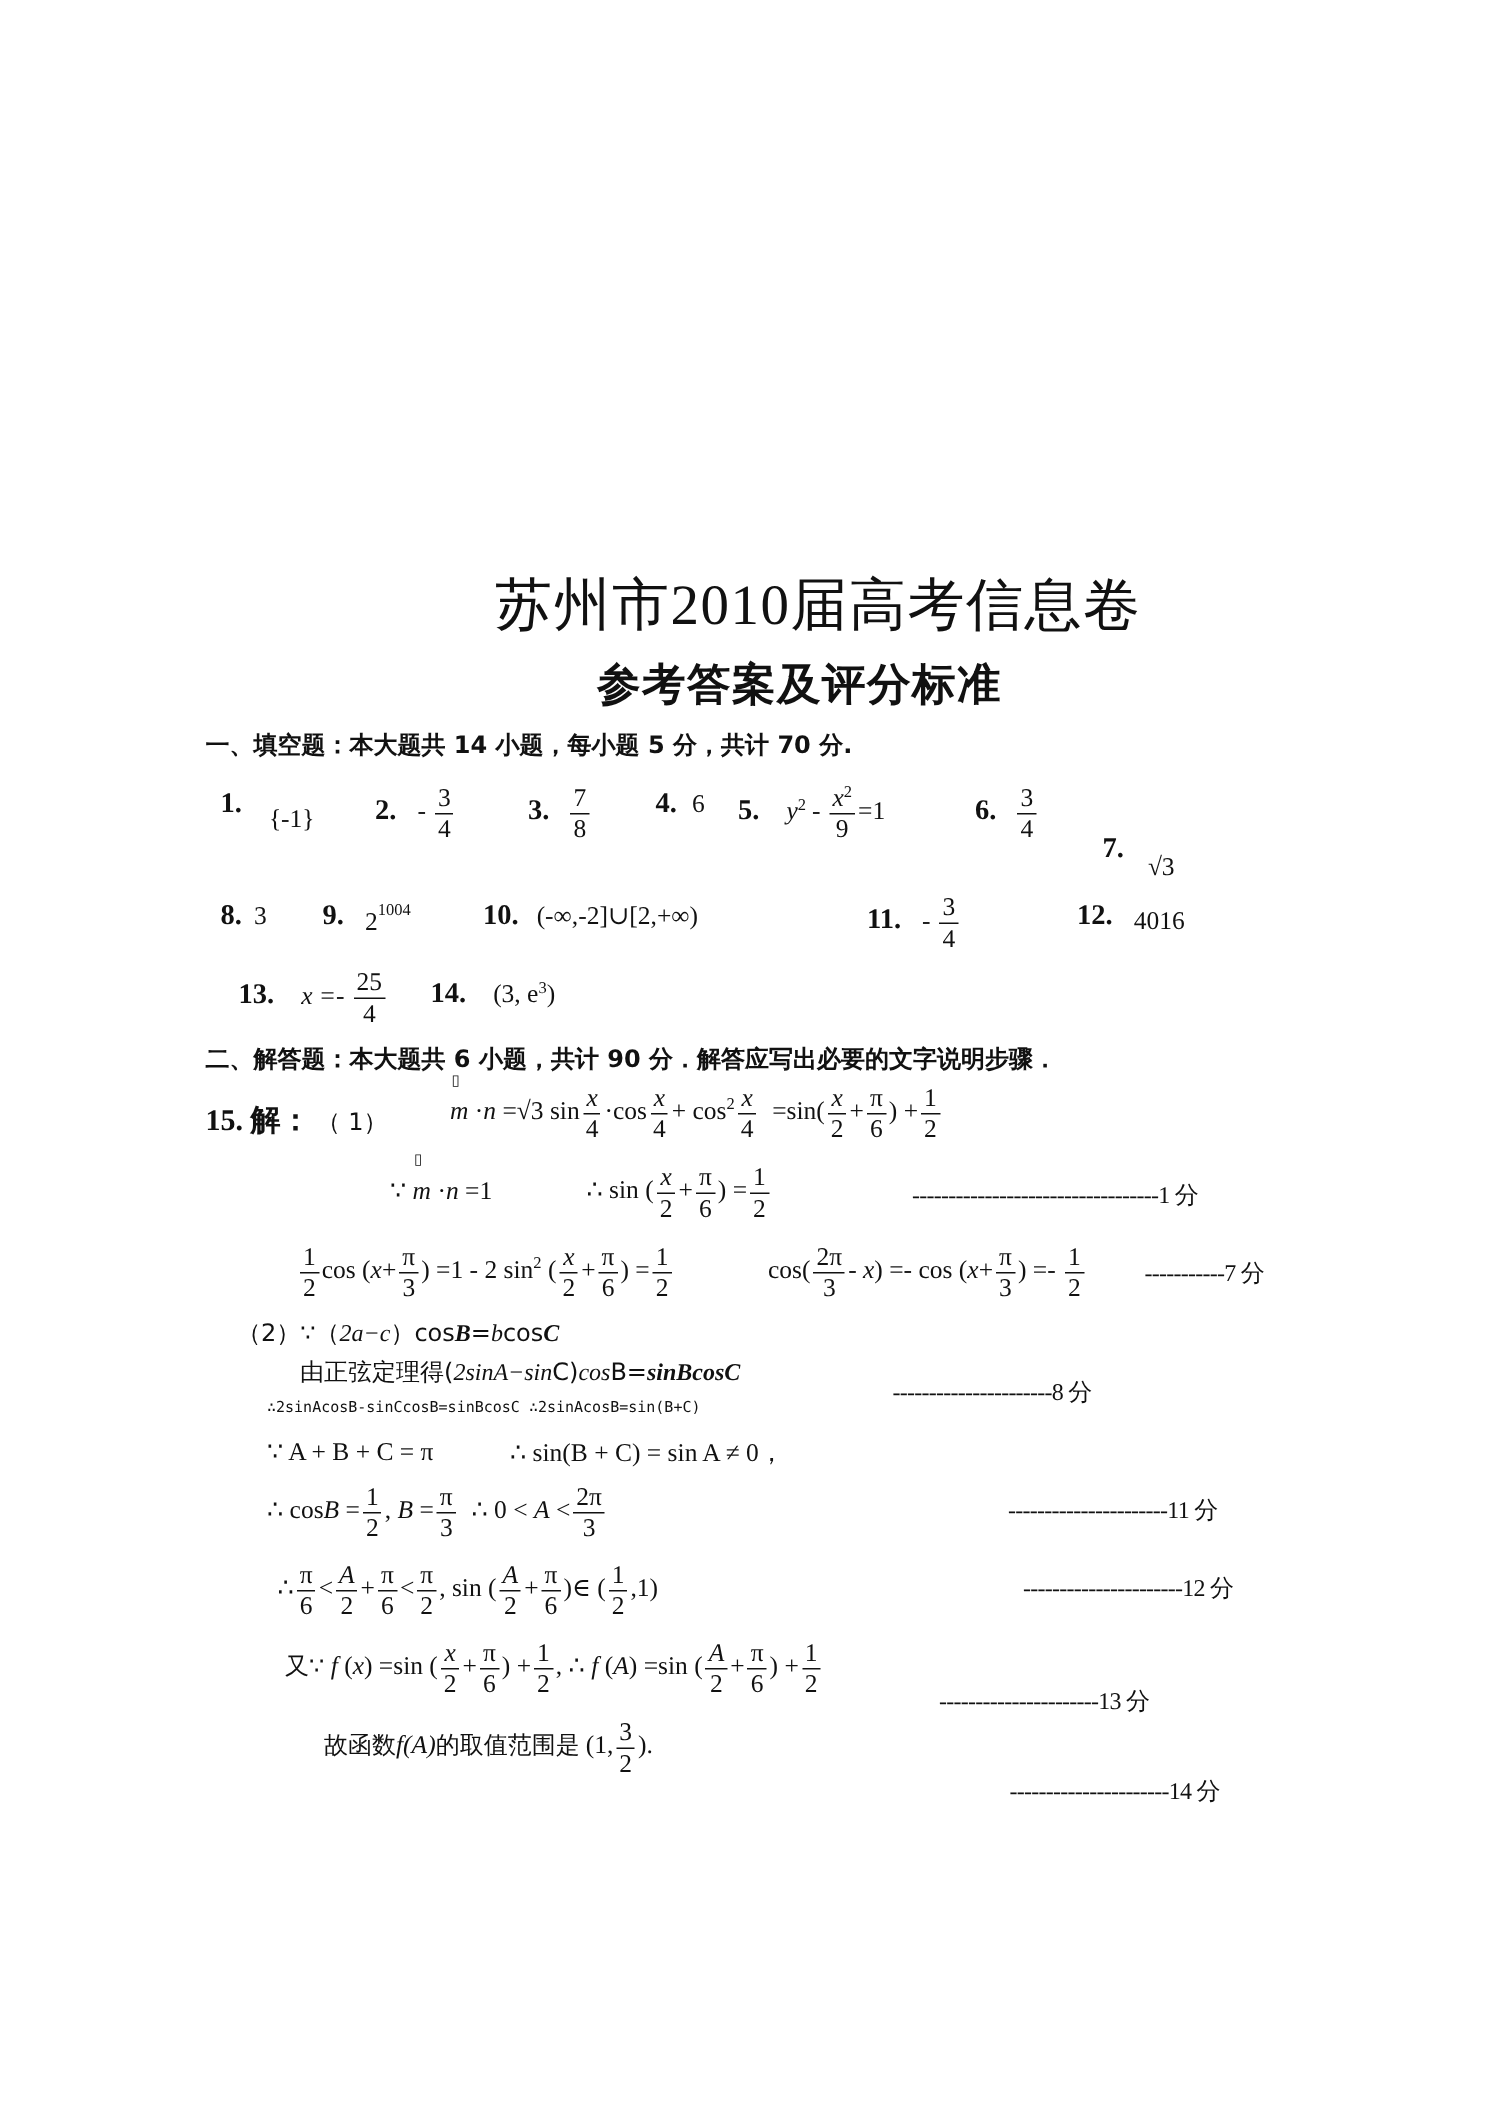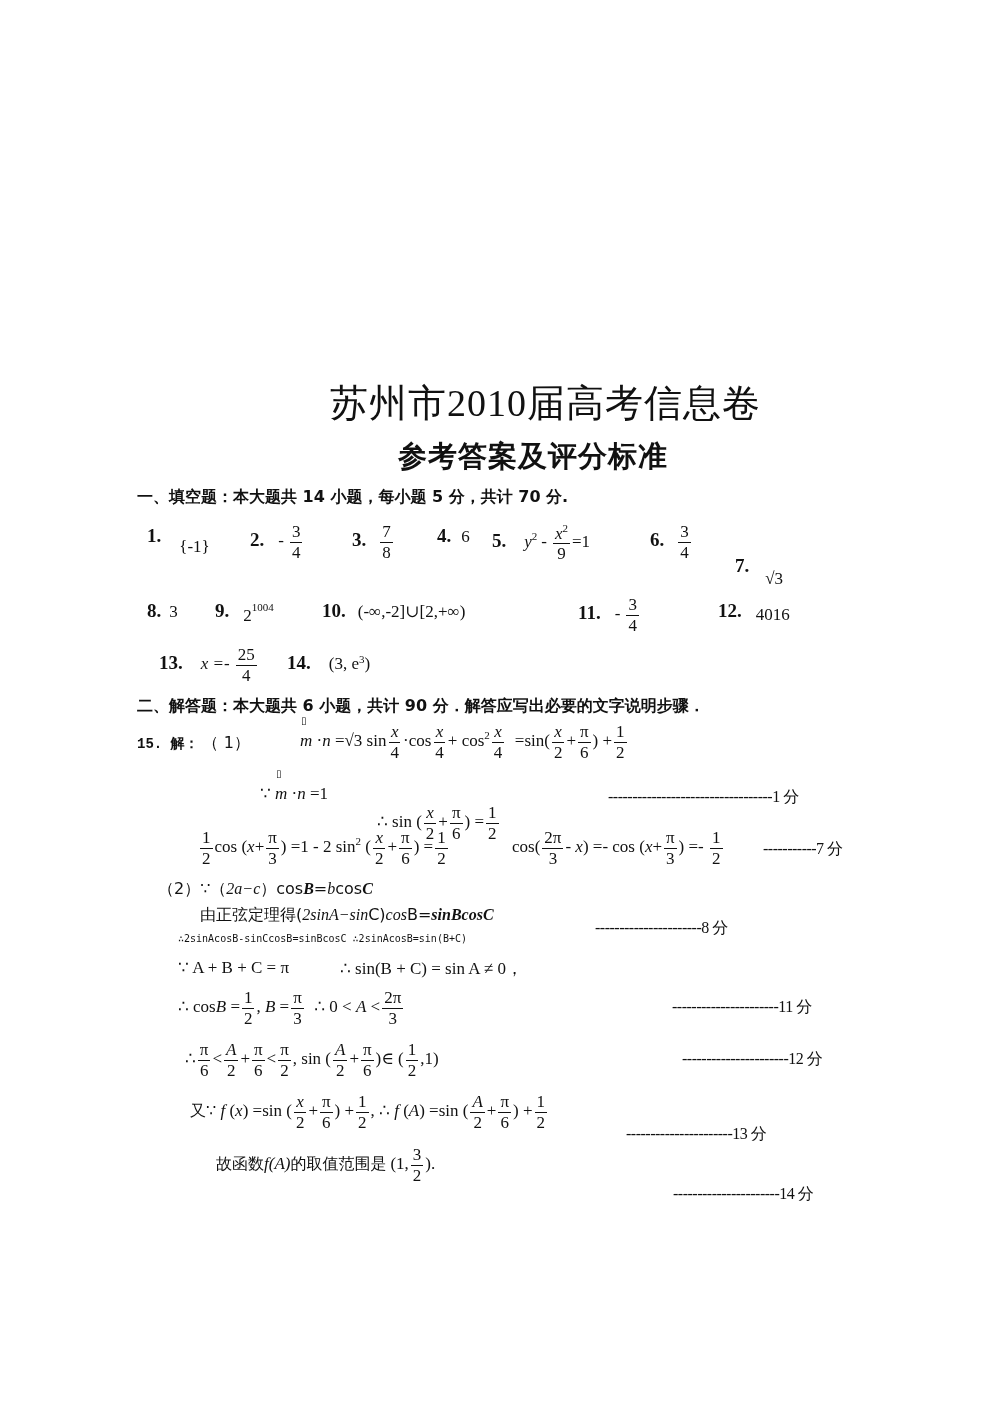--- a/index.html
+++ b/index.html
@@ -122,21 +122,21 @@
 </div>
 
 <div class="abs" style="left:287px; top:652px;">
   <span class="qnum">14.</span>
   <span class="ans" style="margin-left:14px;">(3, e</span><span class="sup">3</span><span class="ans">)</span>
 </div>
 
 <div class="abs section" style="left:137px; top:696px;">二、解答题：本大题共 6 小题，共计 90 分．解答应写出必要的文字说明步骤．</div>
 
 <div class="abs" style="left:137px; top:733px;">
-  <span class="qnum" style="font-family:Liberation Mono, monospace; font-size:14px;">15. 解：</span>
+  <span class="qnum" style="font-family:Liberation Serif, serif; font-size:20px;">15. 解：</span>
   <span class="cjk">（ 1）</span>
 </div>
 <div class="abs line" style="left:300px; top:722px;">
   <span class="vec-m">m</span>
   <span> ·<span class="it">n</span> =√3 sin</span><span class="frac">
       <span class="num it">x</span>
       <span class="den">4</span>
     </span><span>·cos</span><span class="frac">
       <span class="num it">x</span>
       <span class="den">4</span>
@@ -153,21 +153,21 @@
       <span class="num">1</span>
       <span class="den">2</span>
     </span>
   
 </div>
 
 <div class="abs line" style="left:260px; top:783px;">
   <span>∵ </span><span class="vec-m">m</span><span> ·<span class="it">n</span> =1</span>
   
 </div>
-<div class="abs line" style="left:377px; top:775px;margin-top:28px;">
+<div class="abs line" style="left:391px; top:775px;">
   <span>∴ sin (</span><span class="frac">
       <span class="num it">x</span>
       <span class="den">2</span>
     </span><span>+</span><span class="frac">
       <span class="num">π</span>
       <span class="den">6</span>
     </span><span>) =</span><span class="frac">
       <span class="num">1</span>
       <span class="den">2</span>
     </span>

